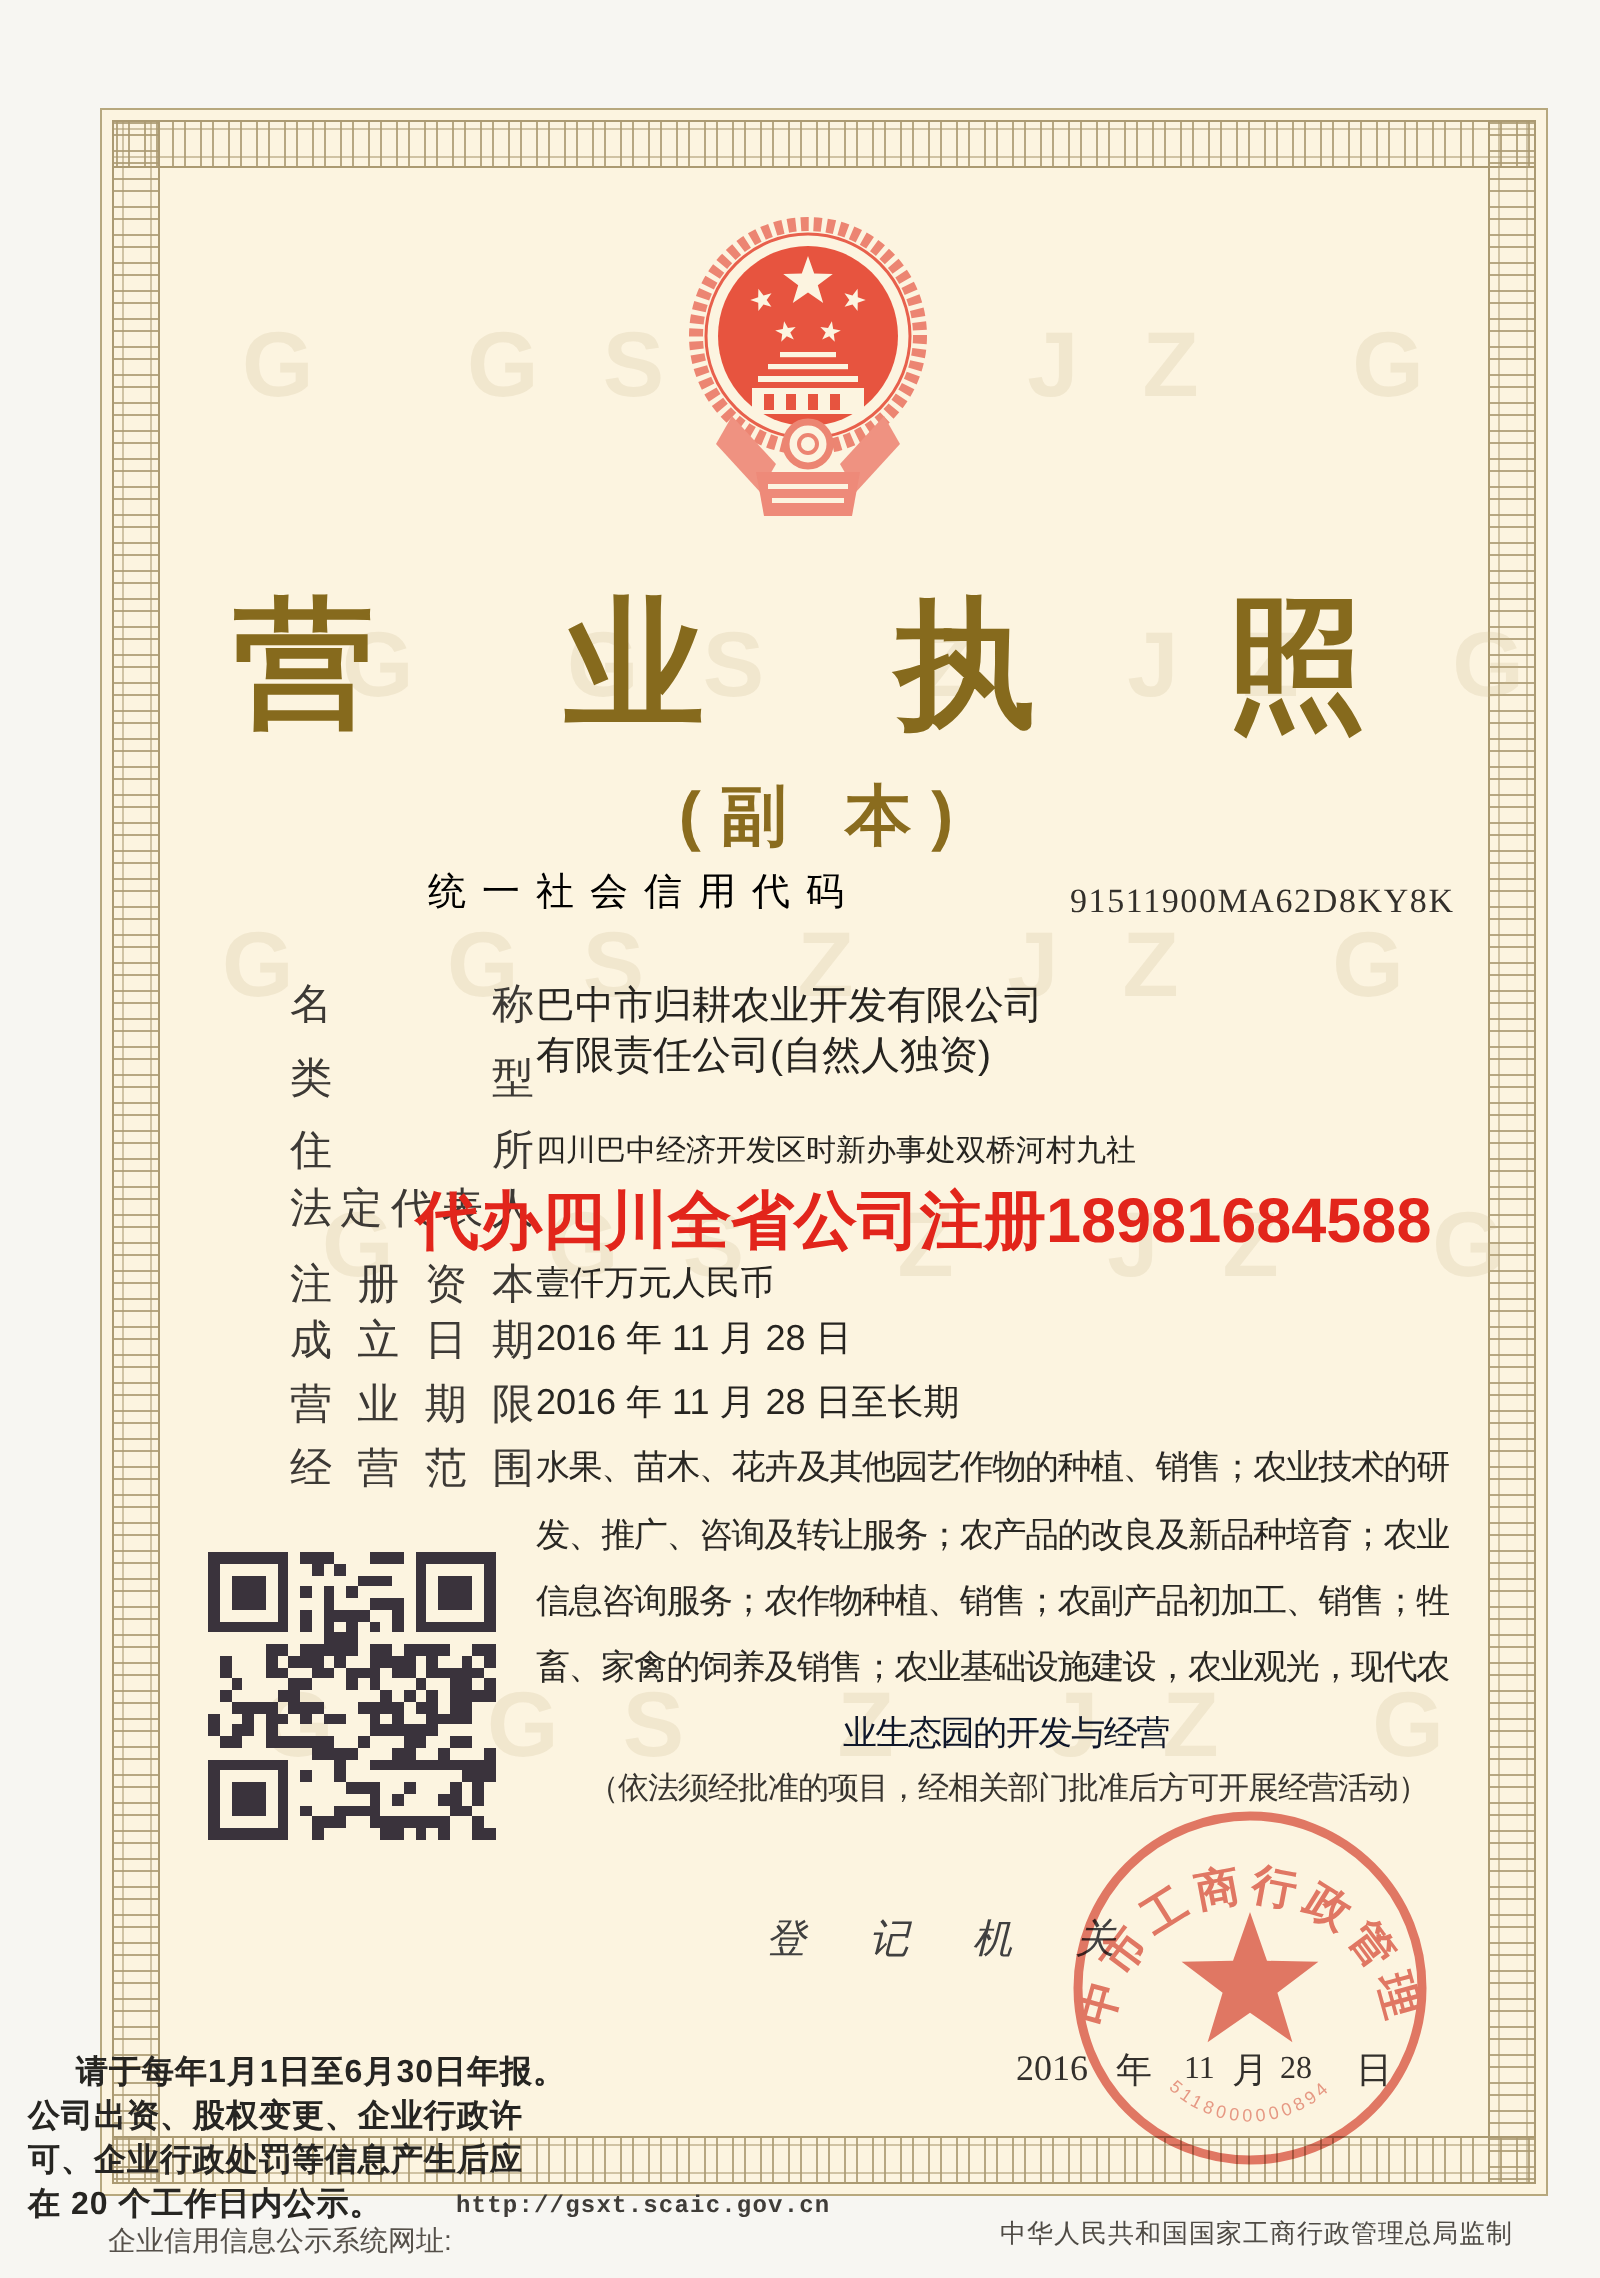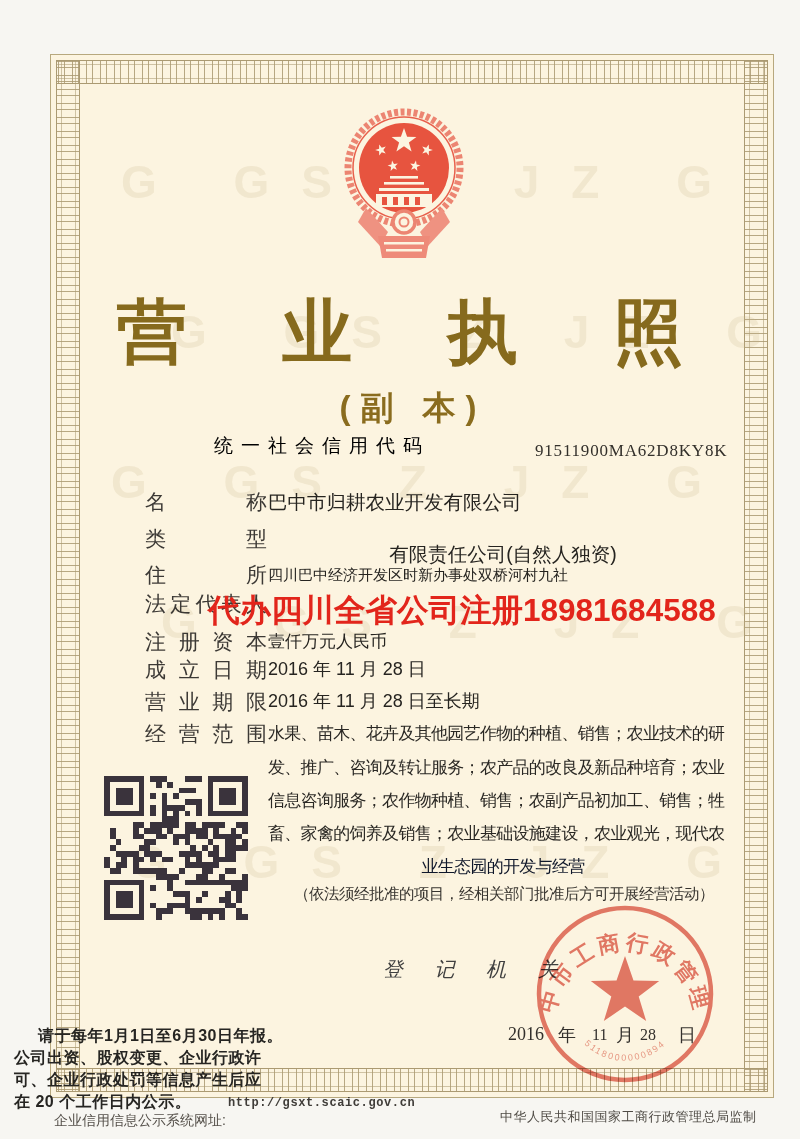--- a/index.html
+++ b/index.html
@@ -120,21 +120,21 @@
   <div class="abs flabel" style="top:488px;">
       <span>名</span>
       <span>称</span>
     </div>
   <div class="abs fvalue" style="top:489px;">巴中市归耕农业开发有限公司</div>
 
   <div class="abs flabel" style="top:525px;">
       <span>类</span>
       <span>型</span>
     </div>
-  <div class="abs fvalue" style="top:541px;text-align:center;">有限责任公司(自然人独资)</div>
+  <div class="abs fvalue" style="top:514px;">有限责任公司(自然人独资)</div>
 
   <div class="abs flabel" style="top:561px;">
       <span>住</span>
       <span>所</span>
     </div>
   <div class="abs fvalue" style="top:566px;font-size:15px;">四川巴中经济开发区时新办事处双桥河村九社</div>
 
   <div class="abs flabel" style="top:590px;">
       <span>法</span>
       <span>定</span>

